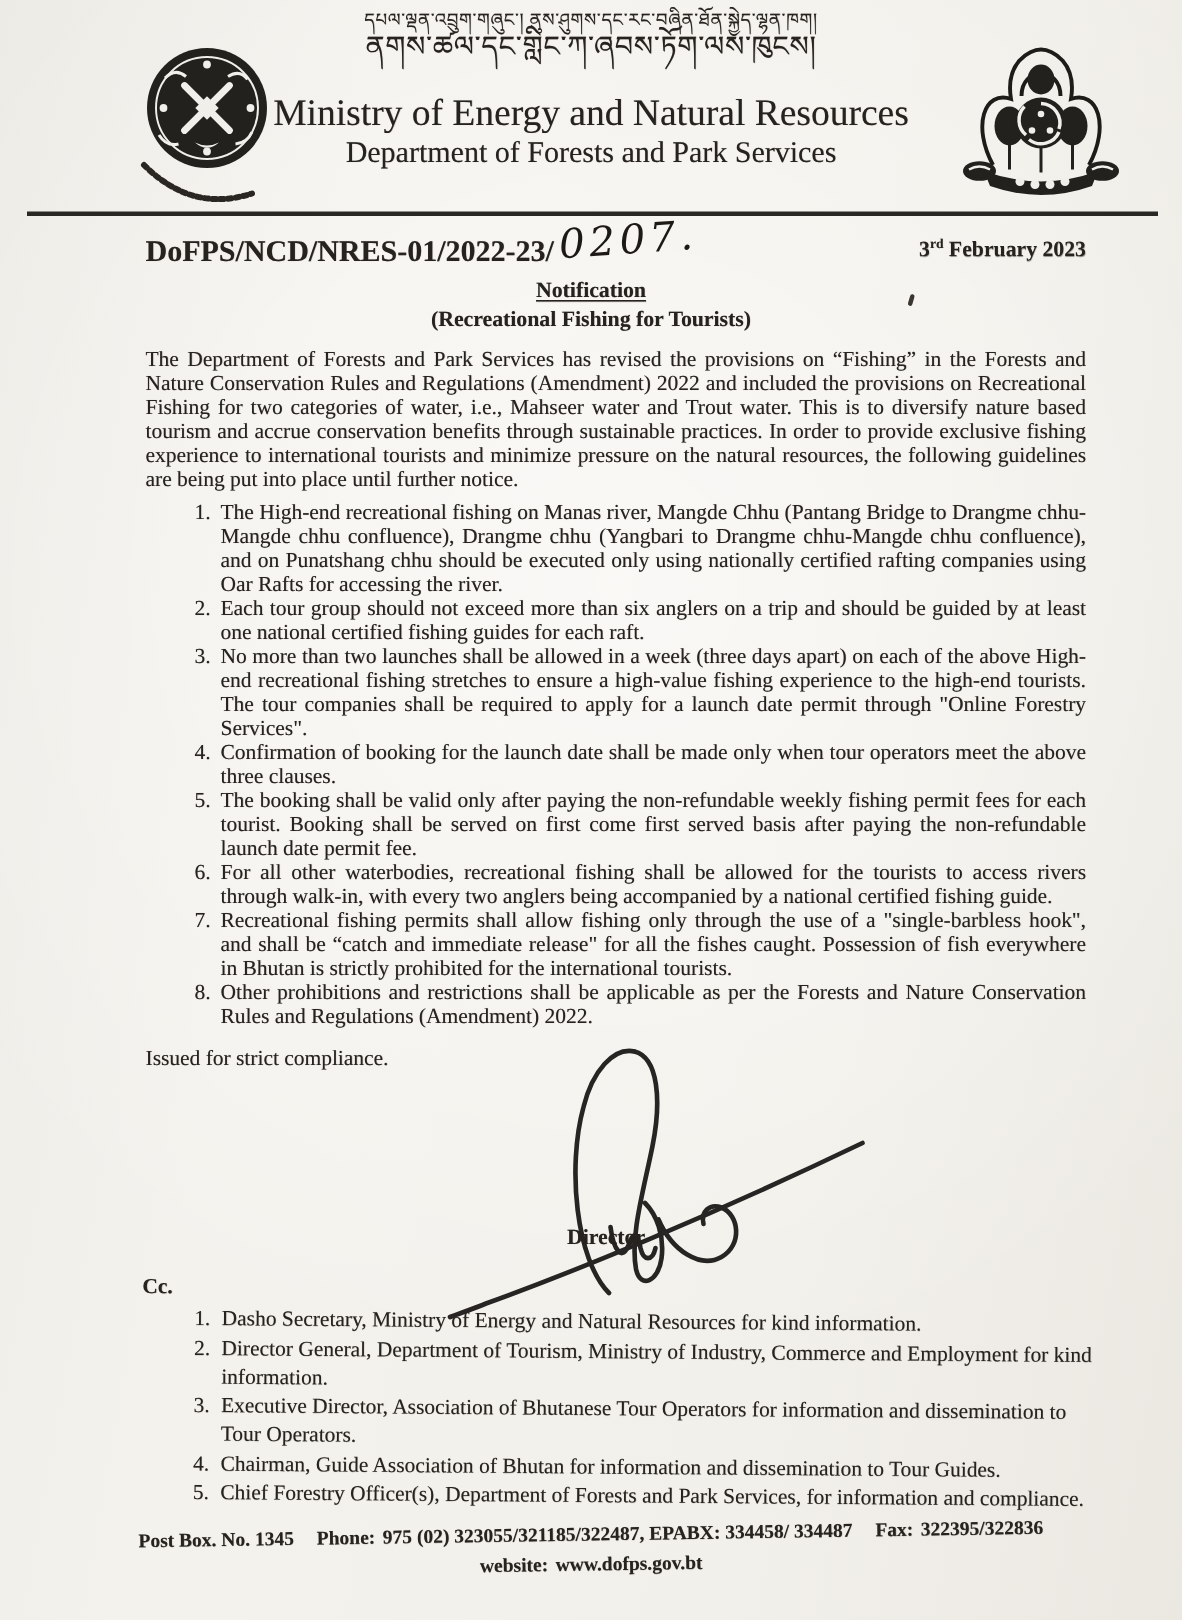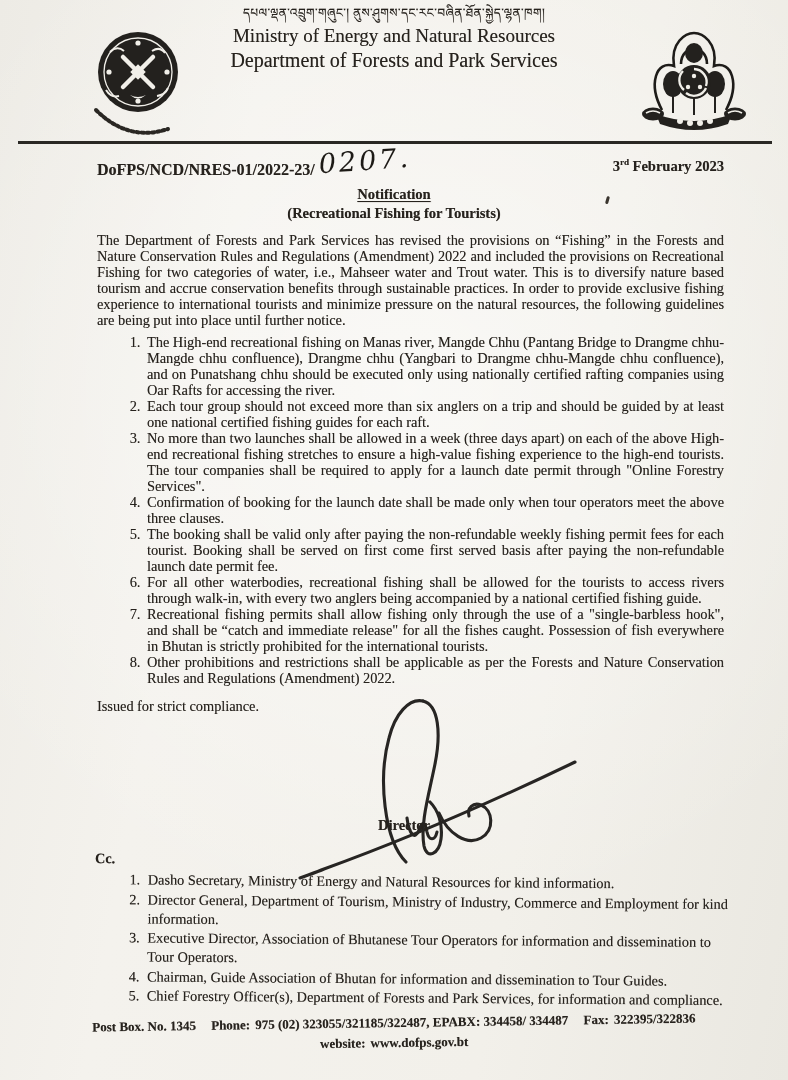--- a/index.html
+++ b/index.html
@@ -14,26 +14,26 @@
     text-shadow:0.2px 0.2px 0.45px rgba(40,34,28,0.45);
   }
   
   .emblem{position:absolute;}
   .emblem-left{left:86px;top:26px;width:104px;height:112px;}
   .emblem-right{left:640px;top:26px;width:108px;height:112px;}
   .header-text{position:absolute;left:170px;right:170px;top:6px;text-align:center;line-height:1.18;}
   .dz1{font-size:12px;letter-spacing:0.5px;}
   .dz2{font-size:19px;letter-spacing:0.5px;margin-top:1px;}
   .gov-line{font-size:19px;margin-top:3px;}
-  .ministry-line{font-size:19px;margin-top:5px;}
+  .ministry-line{font-size:25px;margin-top:17px;}
   .dept-line{font-size:20px;font-weight:normal;margin-top:1px;}
   .rule{position:absolute;left:18px;right:16px;top:141px;height:2.6px;background:#2a2824;}
   
   .ref-row{position:absolute;left:97px;right:64px;top:150px;display:flex;justify-content:space-between;align-items:flex-start;}
-  .ref-left{font-size:16px;font-weight:600;padding-top:7px;}
+  .ref-left{font-size:20px;font-weight:600;padding-top:7px;}
   .hand-number{
     display:inline-block;font-family:"DejaVu Serif",serif;font-style:italic;font-weight:400;
     font-size:27px;letter-spacing:3px;transform:rotate(-4deg) translateY(-5px);
     margin-left:4px;color:#1d1a16;text-shadow:none;
   }
   .date{font-size:14.5px;font-weight:600;padding-top:7px;}
   .date sup{font-size:9px;}
   
   .title-block{position:absolute;left:0;right:0;top:186px;text-align:center;font-weight:bold;font-size:14.5px;line-height:17px;}
   .title-main{text-decoration:underline;text-underline-offset:2px;}
@@ -112,20 +112,21 @@
       <circle cx="60" cy="97" r="3" fill="#f1efe9"></circle>
       <circle cx="70" cy="95" r="3" fill="#f1efe9"></circle>
       <ellipse cx="13" cy="88" rx="11" ry="6.5" fill="#23211e"></ellipse>
       <ellipse cx="95" cy="88" rx="11" ry="6.5" fill="#23211e"></ellipse>
       <path d="M6 87 q 7 -4 14 0 M88 87 q 7 -4 14 0" stroke="#f1efe9" stroke-width="1.6" fill="none"></path>
     </svg>
   </span>
 
   <div class="header-text">
     <div class="dz1">དཔལ་ལྡན་འབྲུག་གཞུང་། ནུས་ཤུགས་དང་རང་བཞིན་ཐོན་སྐྱེད་ལྷན་ཁག།</div>
+    <div class="dz2">ནགས་ཚལ་དང་གླིང་ཀ་ཞབས་ཏོག་ལས་ཁུངས།</div>
     <div class="ministry-line">Ministry of Energy and Natural Resources</div>
     <div class="dept-line">Department of Forests and Park Services</div>
   </div>
 
   <div class="rule"></div>
 
   <div class="ref-row">
     <div>
       <span class="ref-left">DoFPS/NCD/NRES-01/2022-23/</span><span class="hand-number">0207.</span>
     </div>

